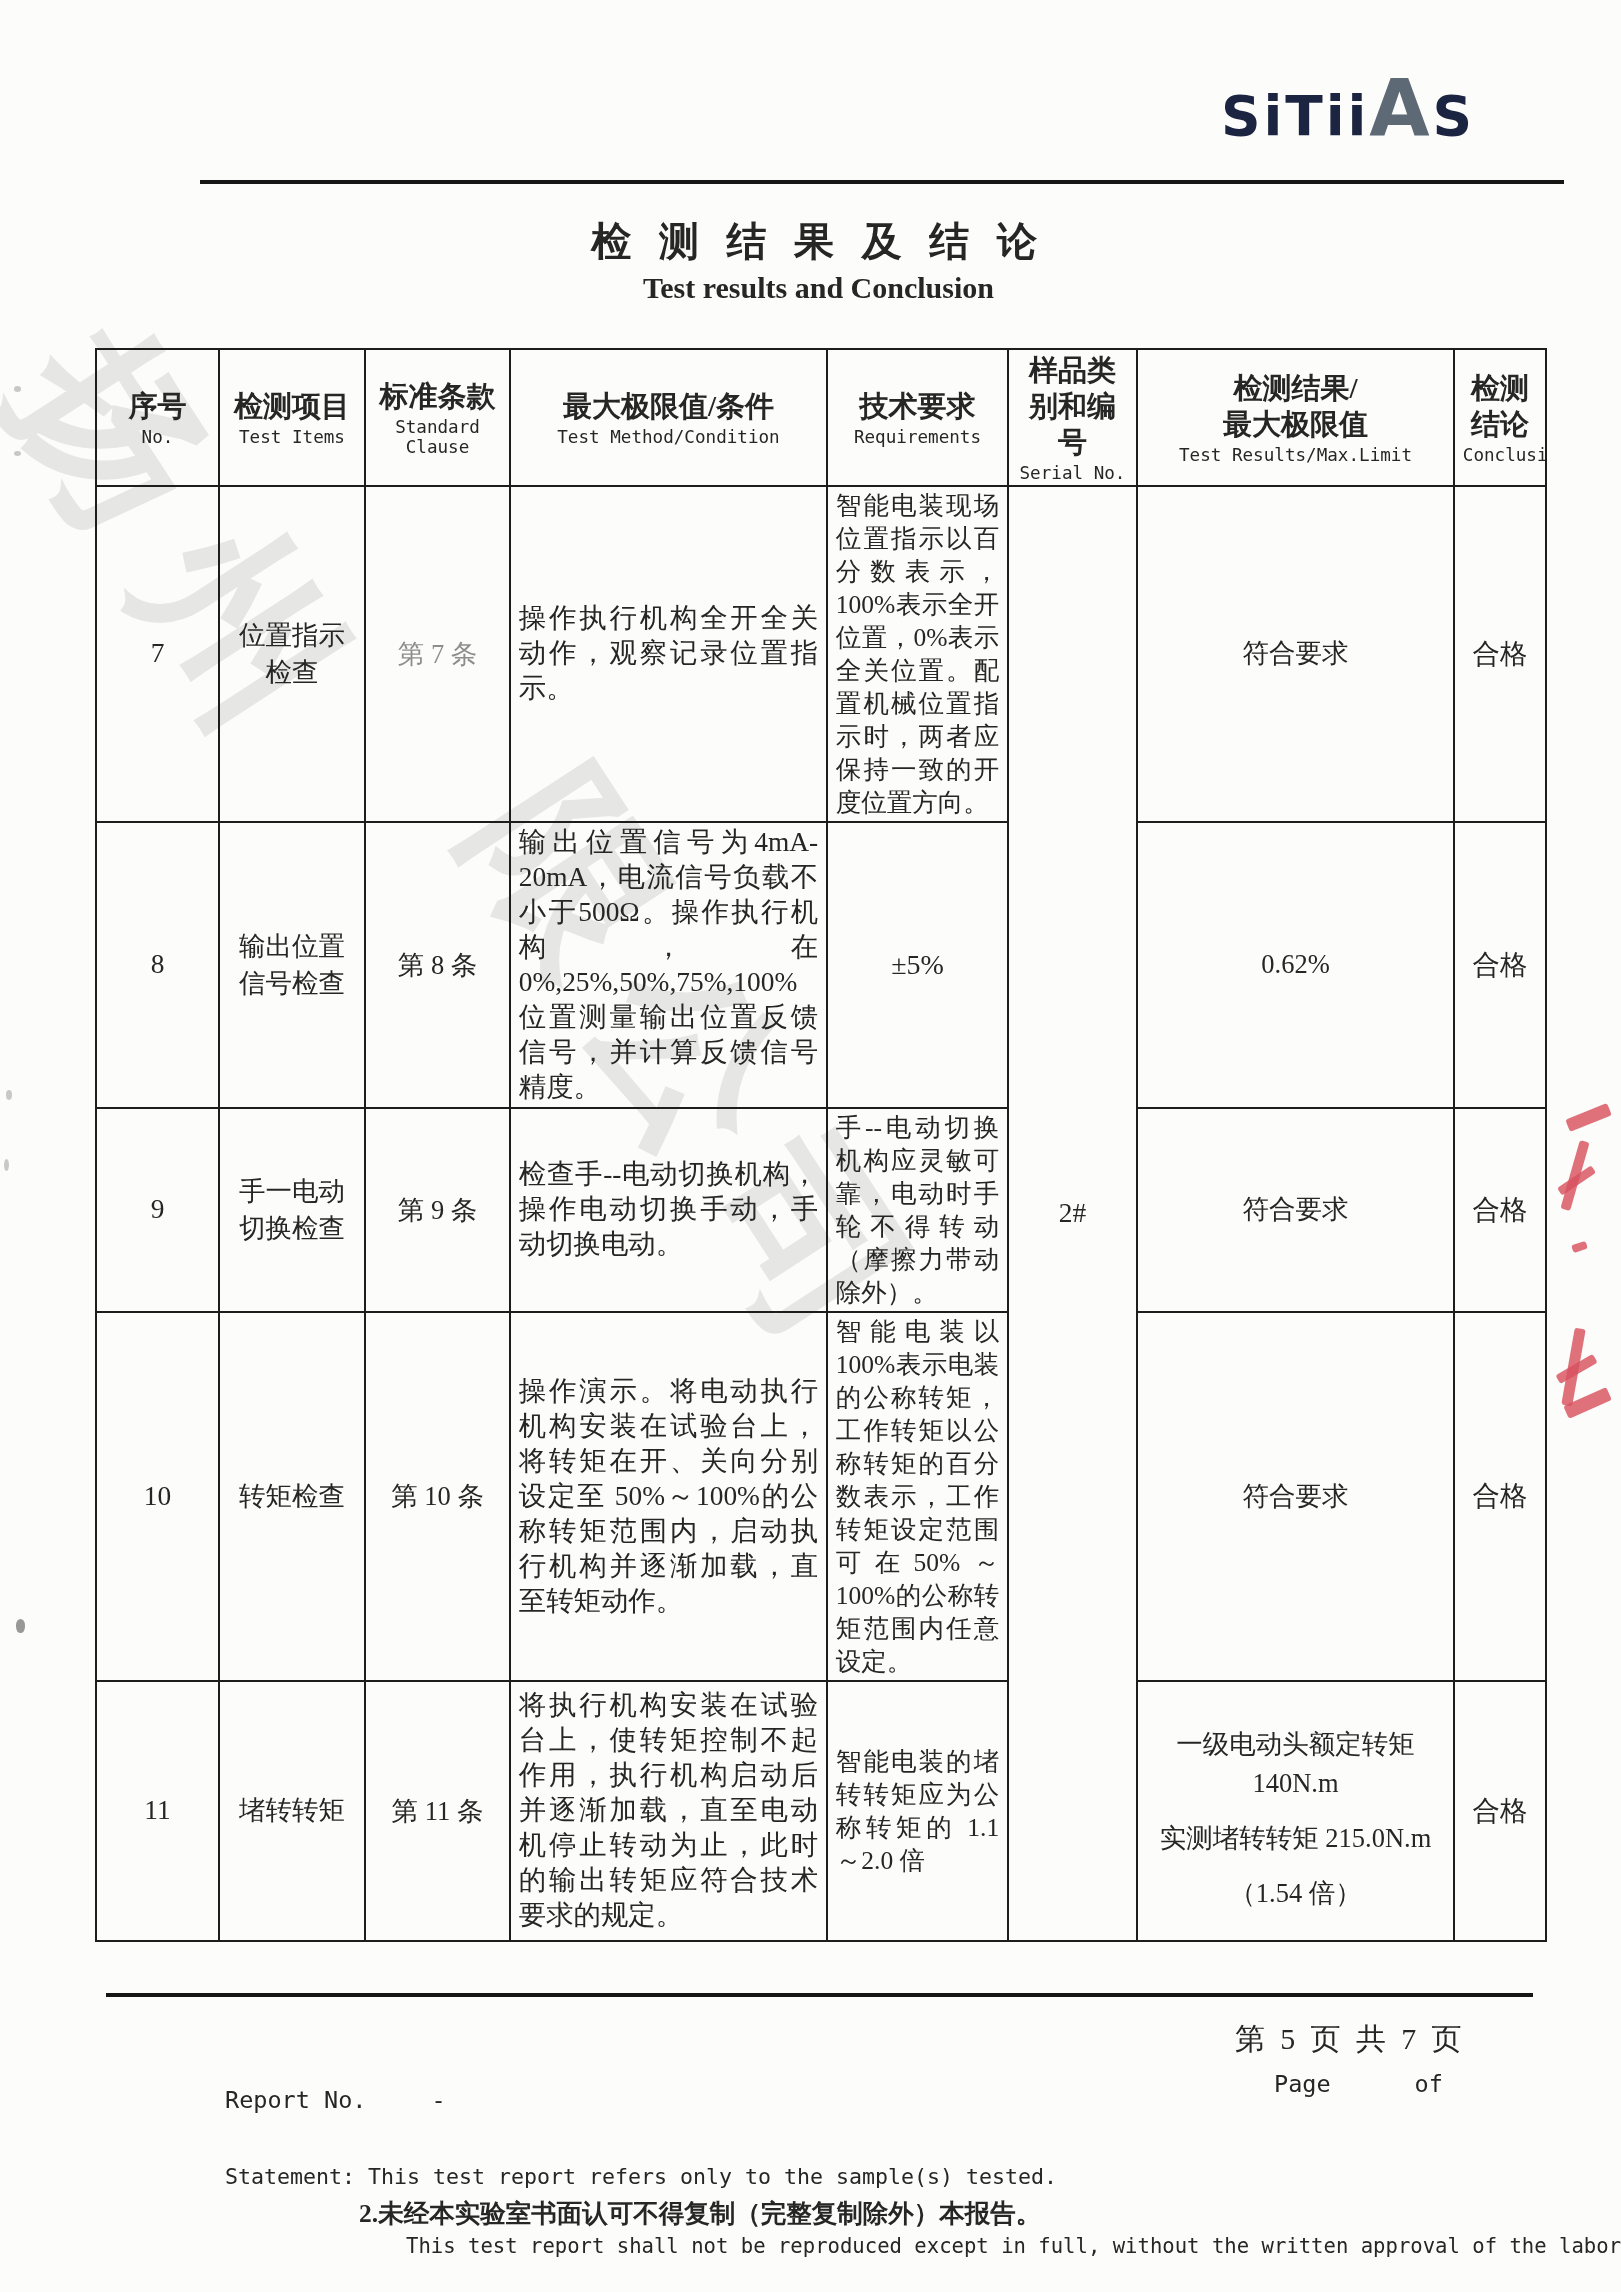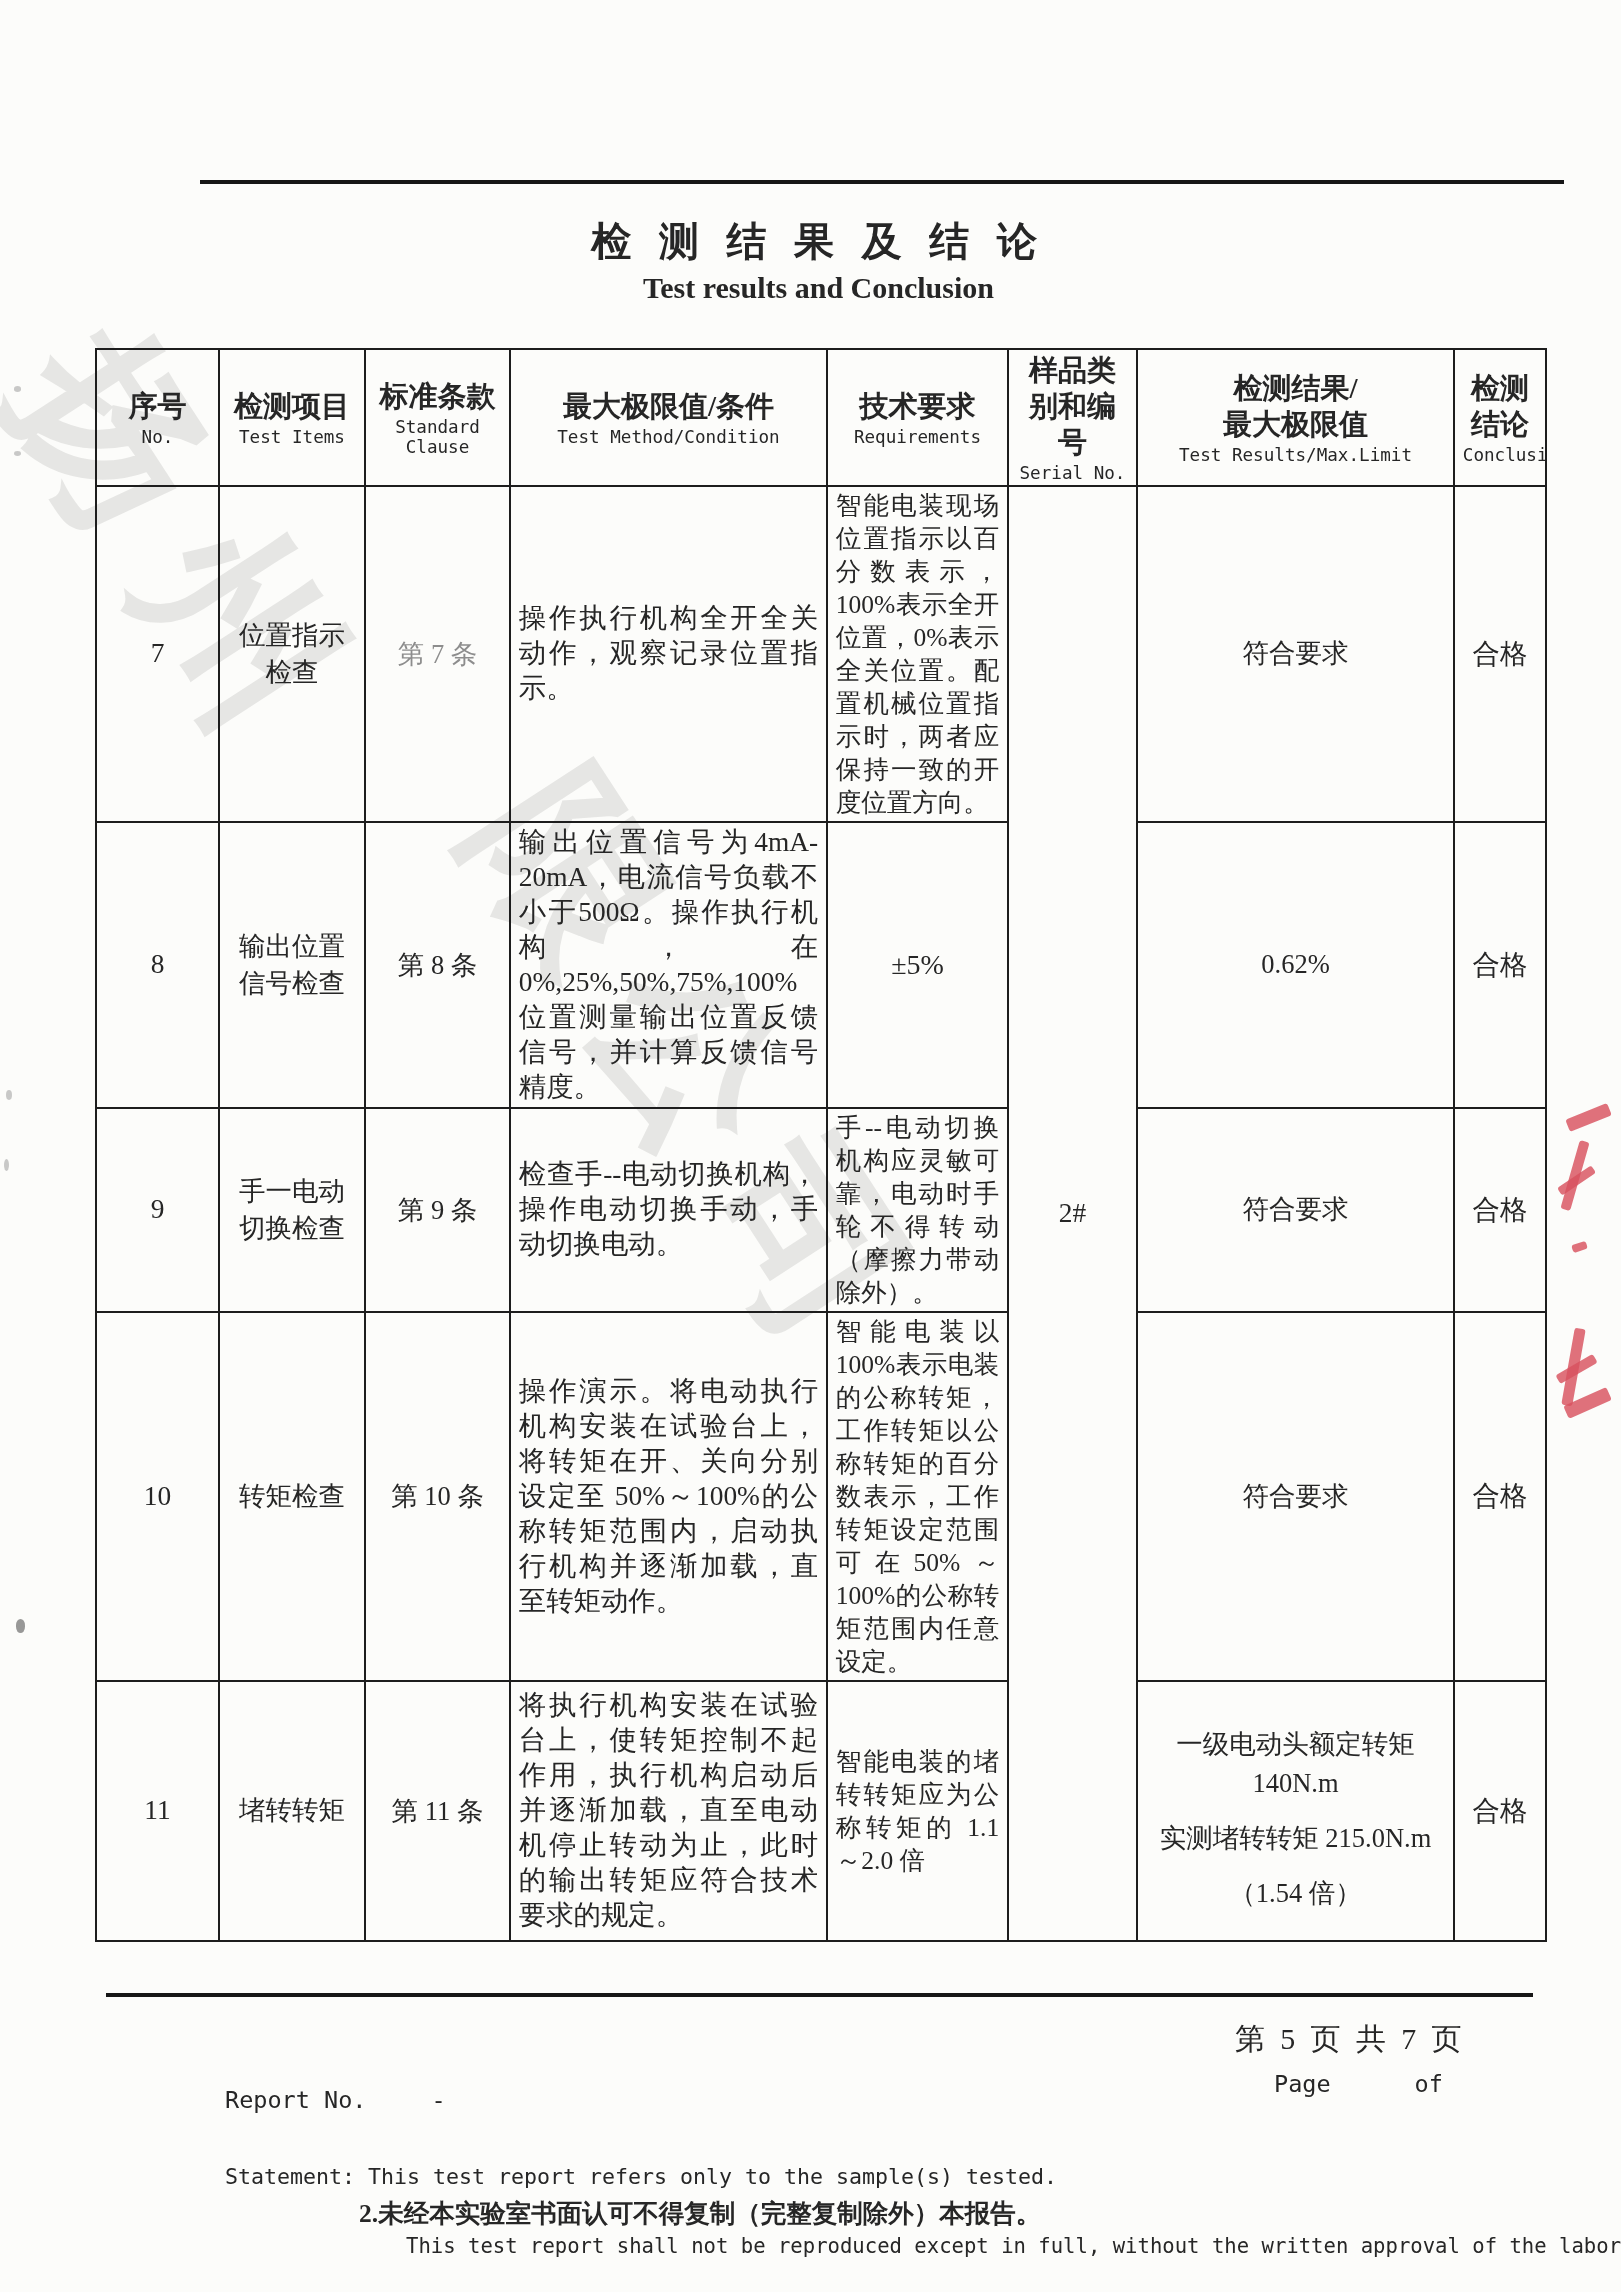--- a/index.html
+++ b/index.html
@@ -68,20 +68,23 @@
   .stmt-en2{left:406px;top:2234px;font-family:"DejaVu Sans Mono",monospace;font-size:20.6px;}
 </style>
 </head>
 <body>
 
 <div id="page">
 
   <div class="wm" id="wm1">扬州</div>
   <div class="wm" id="wm2">限公司</div>
 
+  <div class="logo">
+    <span class="p1">SiTii</span><span class="pA">A</span><span class="p3">S</span>
+  </div>
   <div class="rule-top"></div>
 
   <div class="title-zh">检 测 结 果 及 结 论</div>
   <div class="title-en">Test results and Conclusion</div>
 
   <table class="report-table">
     <colgroup>
       <col style="width:123px">
         <col style="width:146px">
         <col style="width:145px">

